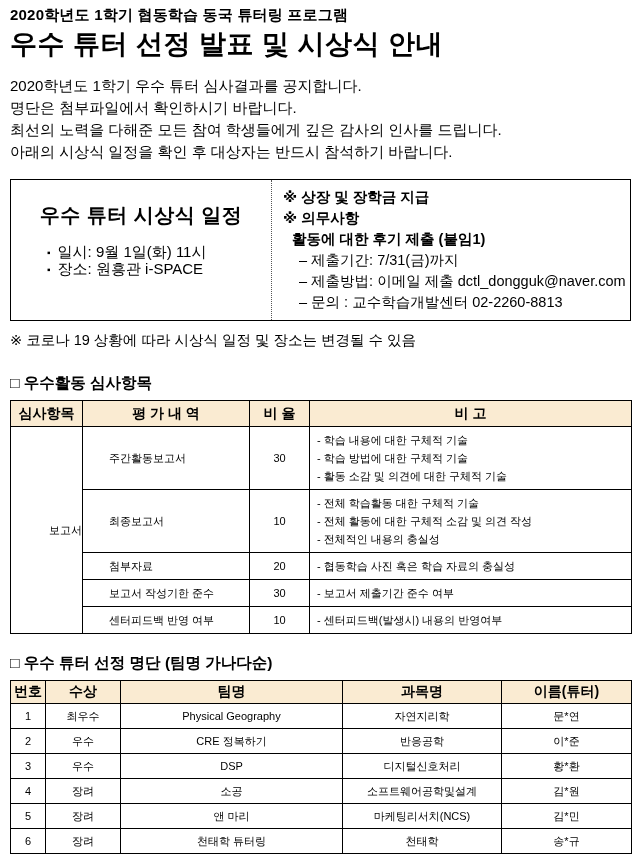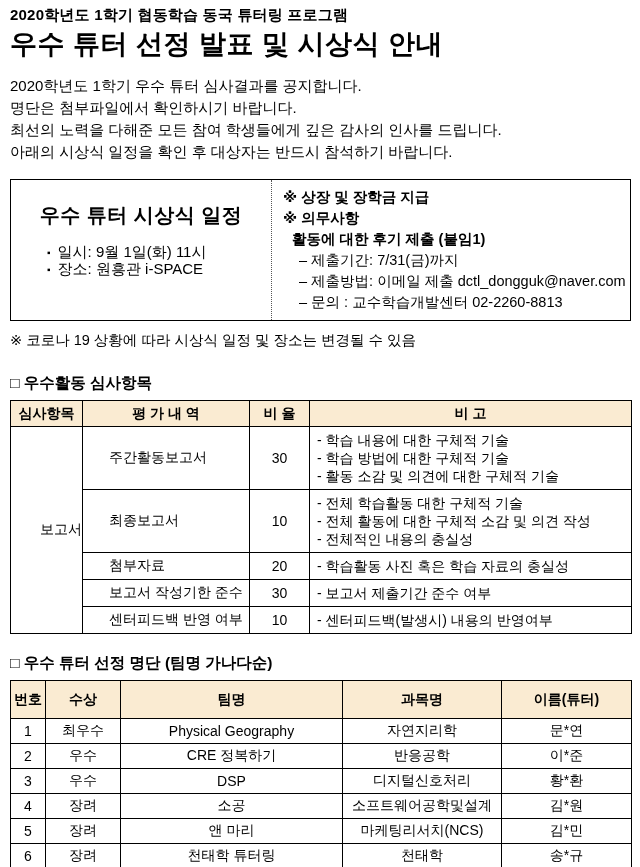--- a/index.html
+++ b/index.html
@@ -98,37 +98,37 @@
   table, th, td { border: 1px solid #000; }
   table { border-width: 1.5px; }
   th {
     background: #faebd2;
     font-size: 14px;
     font-weight: bold;
     height: 26px;
     text-align: center;
     vertical-align: middle;
   }
-  td { font-size: 14px; vertical-align: middle; }
+  td { font-size: 11px; vertical-align: middle; }
 
   
   .review-table td { padding: 4px 0; }
   .review-table .cell-group { text-align: right; }
   .review-table .cell-item { padding-left: 26px; }
   .review-table .cell-ratio { text-align: center; }
   .review-table .cell-notes { padding-left: 7px; }
   .review-table .note-line { line-height: 18px; white-space: nowrap; }
 
   
   .winners-table td {
     height: 25px;
     text-align: center;
     white-space: nowrap;
   }
-  .winners-table th { height: 38px; }
+  .winners-table th { height: 23px; }
 </style>
 </head>
 <body>
 
 <div class="page">
 
   <div class="kicker">2020학년도 1학기 협동학습 동국 튜터링 프로그램</div>
   <div class="title">우수 튜터 선정 발표 및 시상식 안내</div>
 
   <div class="intro">
@@ -191,21 +191,21 @@
       <td class="cell-notes">
         <div class="note-line">- 전체 학습활동 대한 구체적 기술</div>
         <div class="note-line">- 전체 활동에 대한 구체적 소감 및 의견 작성</div>
         <div class="note-line">- 전체적인 내용의 충실성</div>
       </td>
     </tr>
     <tr>
       <td class="cell-item">첨부자료</td>
       <td class="cell-ratio">20</td>
       <td class="cell-notes">
-        <div class="note-line">- 학습활동 사진 혹은 학습 자료의 충실성</div>
+        <div class="note-line">- 협동학습 사진 혹은 학습 자료의 충실성</div>
       </td>
     </tr>
     <tr>
       <td class="cell-item">보고서 작성기한 준수</td>
       <td class="cell-ratio">30</td>
       <td class="cell-notes">
         <div class="note-line">- 보고서 제출기간 준수 여부</div>
       </td>
     </tr>
     <tr>

